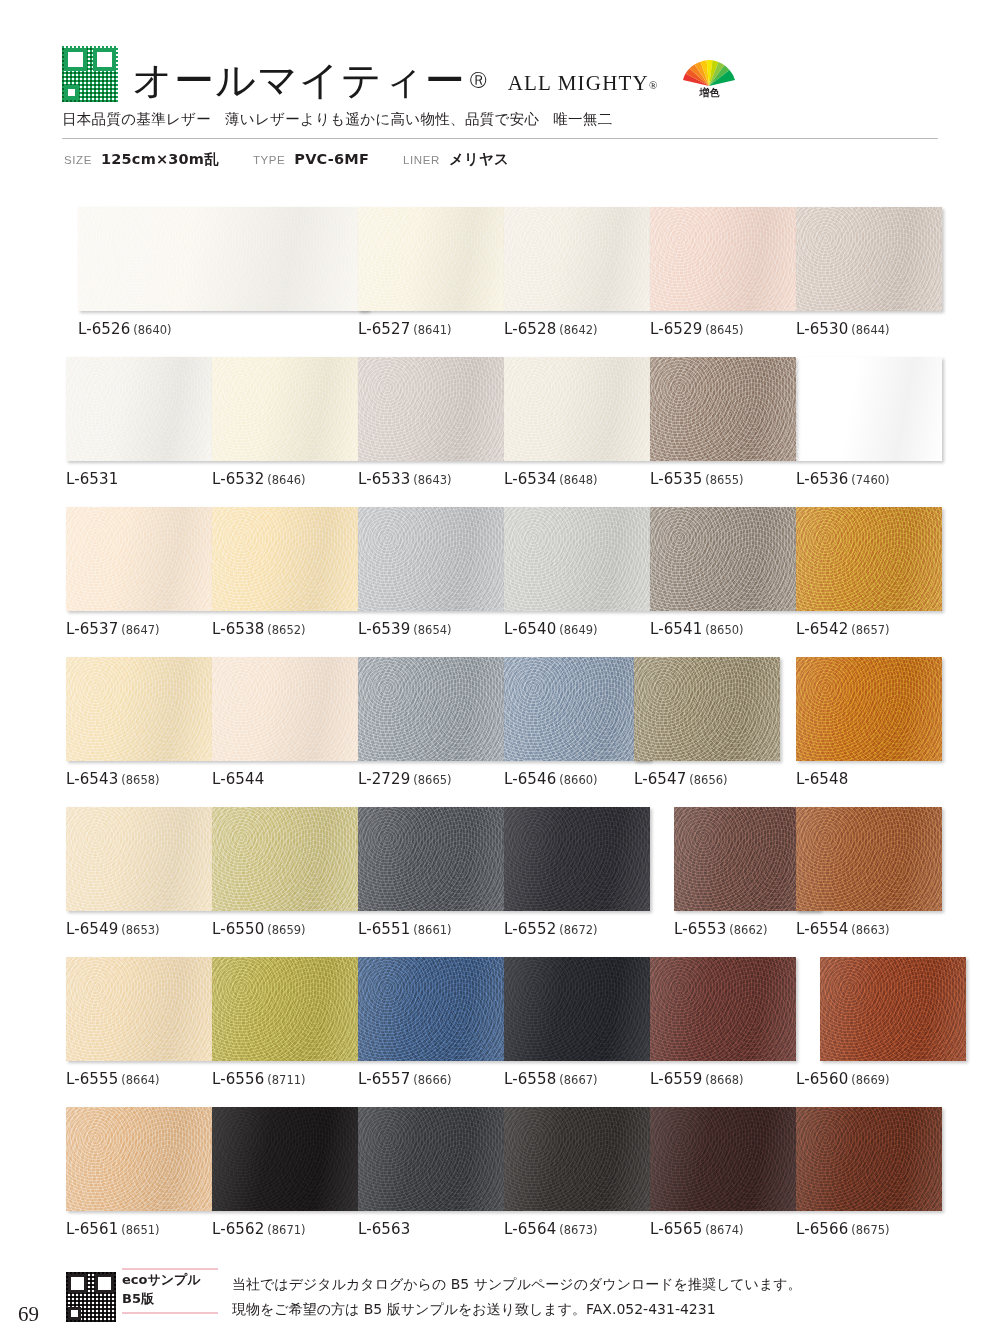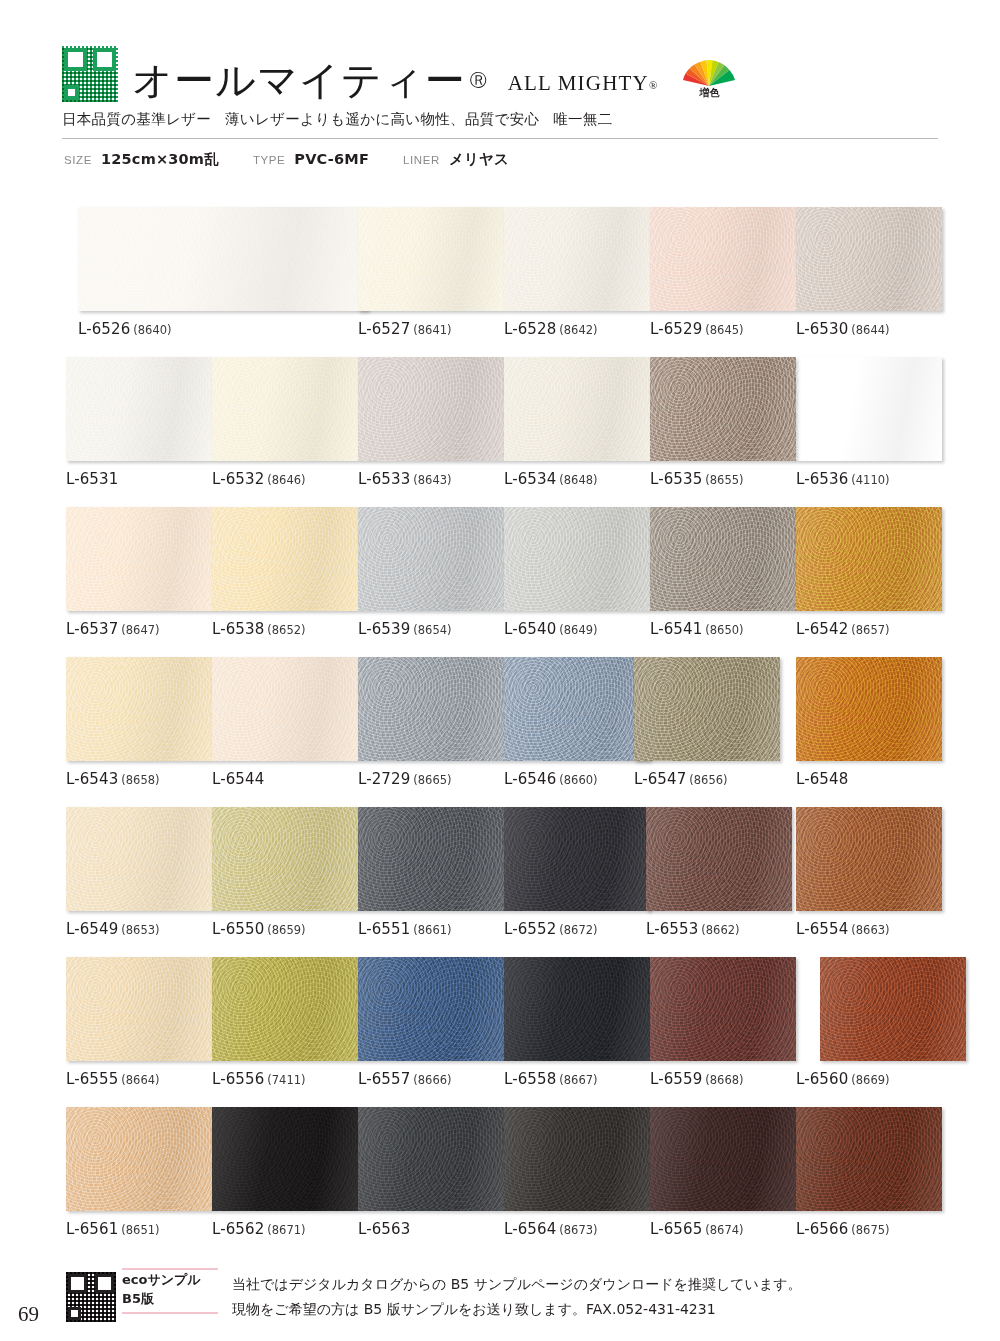--- a/index.html
+++ b/index.html
@@ -301,21 +301,21 @@
           <div class="grain"></div>
           <div class="sheen"></div>
         </div>
         <div class="caption"><span class="code">L-6535</span><span class="sub">(8655)</span></div>
       </div>
       <div class="cell" style="left: 730px;">
         <div class="chip">
           <div class="grain"></div>
           <div class="sheen"></div>
         </div>
-        <div class="caption"><span class="code">L-6536</span><span class="sub">(4110)</span></div>
+        <div class="caption"><span class="code">L-6536</span><span class="sub">(7460)</span></div>
       </div>
     </div>
     <div class="row">
       <div class="cell" style="left: 0px;">
         <div class="chip" style="background: rgb(251, 233, 212);">
           <div class="grain"></div>
           <div class="sheen"></div>
         </div>
         <div class="caption"><span class="code">L-6537</span><span class="sub">(8647)</span></div>
       </div>
@@ -421,21 +421,21 @@
         </div>
         <div class="caption"><span class="code">L-6551</span><span class="sub">(8661)</span></div>
       </div>
       <div class="cell" style="left: 438px;">
         <div class="chip" style="background: rgb(46, 46, 51);">
           <div class="grain"></div>
           <div class="sheen"></div>
         </div>
         <div class="caption"><span class="code">L-6552</span><span class="sub">(8672)</span></div>
       </div>
-      <div class="cell" style="left: 580px;">
+      <div class="cell" style="left: 608px;">
         <div class="chip" style="background: rgb(107, 74, 66);">
           <div class="grain"></div>
           <div class="sheen"></div>
         </div>
         <div class="caption"><span class="code">L-6553</span><span class="sub">(8662)</span></div>
       </div>
       <div class="cell" style="left: 730px;">
         <div class="chip" style="background: rgb(157, 90, 51);">
           <div class="grain"></div>
           <div class="sheen"></div>
@@ -449,21 +449,21 @@
           <div class="grain"></div>
           <div class="sheen"></div>
         </div>
         <div class="caption"><span class="code">L-6555</span><span class="sub">(8664)</span></div>
       </div>
       <div class="cell" style="left: 146px;">
         <div class="chip" style="background: rgb(182, 171, 78);">
           <div class="grain"></div>
           <div class="sheen"></div>
         </div>
-        <div class="caption"><span class="code">L-6556</span><span class="sub">(7411)</span></div>
+        <div class="caption"><span class="code">L-6556</span><span class="sub">(8711)</span></div>
       </div>
       <div class="cell" style="left: 292px;">
         <div class="chip" style="background: rgb(63, 90, 128);">
           <div class="grain"></div>
           <div class="sheen"></div>
         </div>
         <div class="caption"><span class="code">L-6557</span><span class="sub">(8666)</span></div>
       </div>
       <div class="cell" style="left: 438px;">
         <div class="chip" style="background: rgb(35, 37, 42);">

